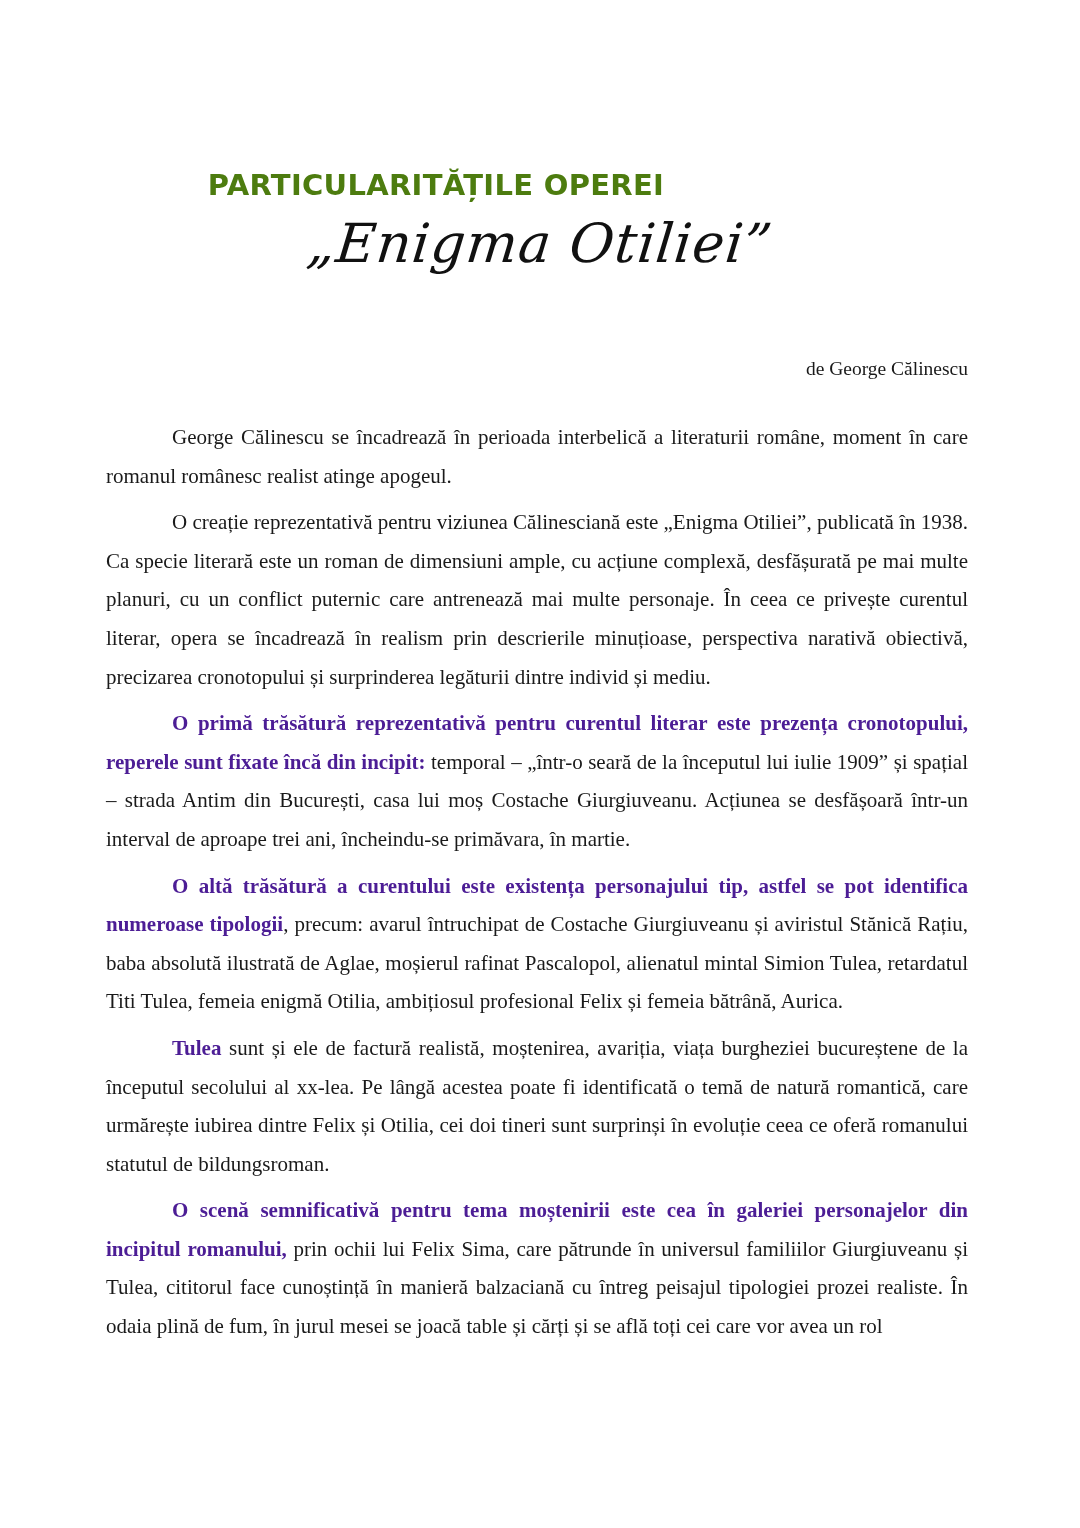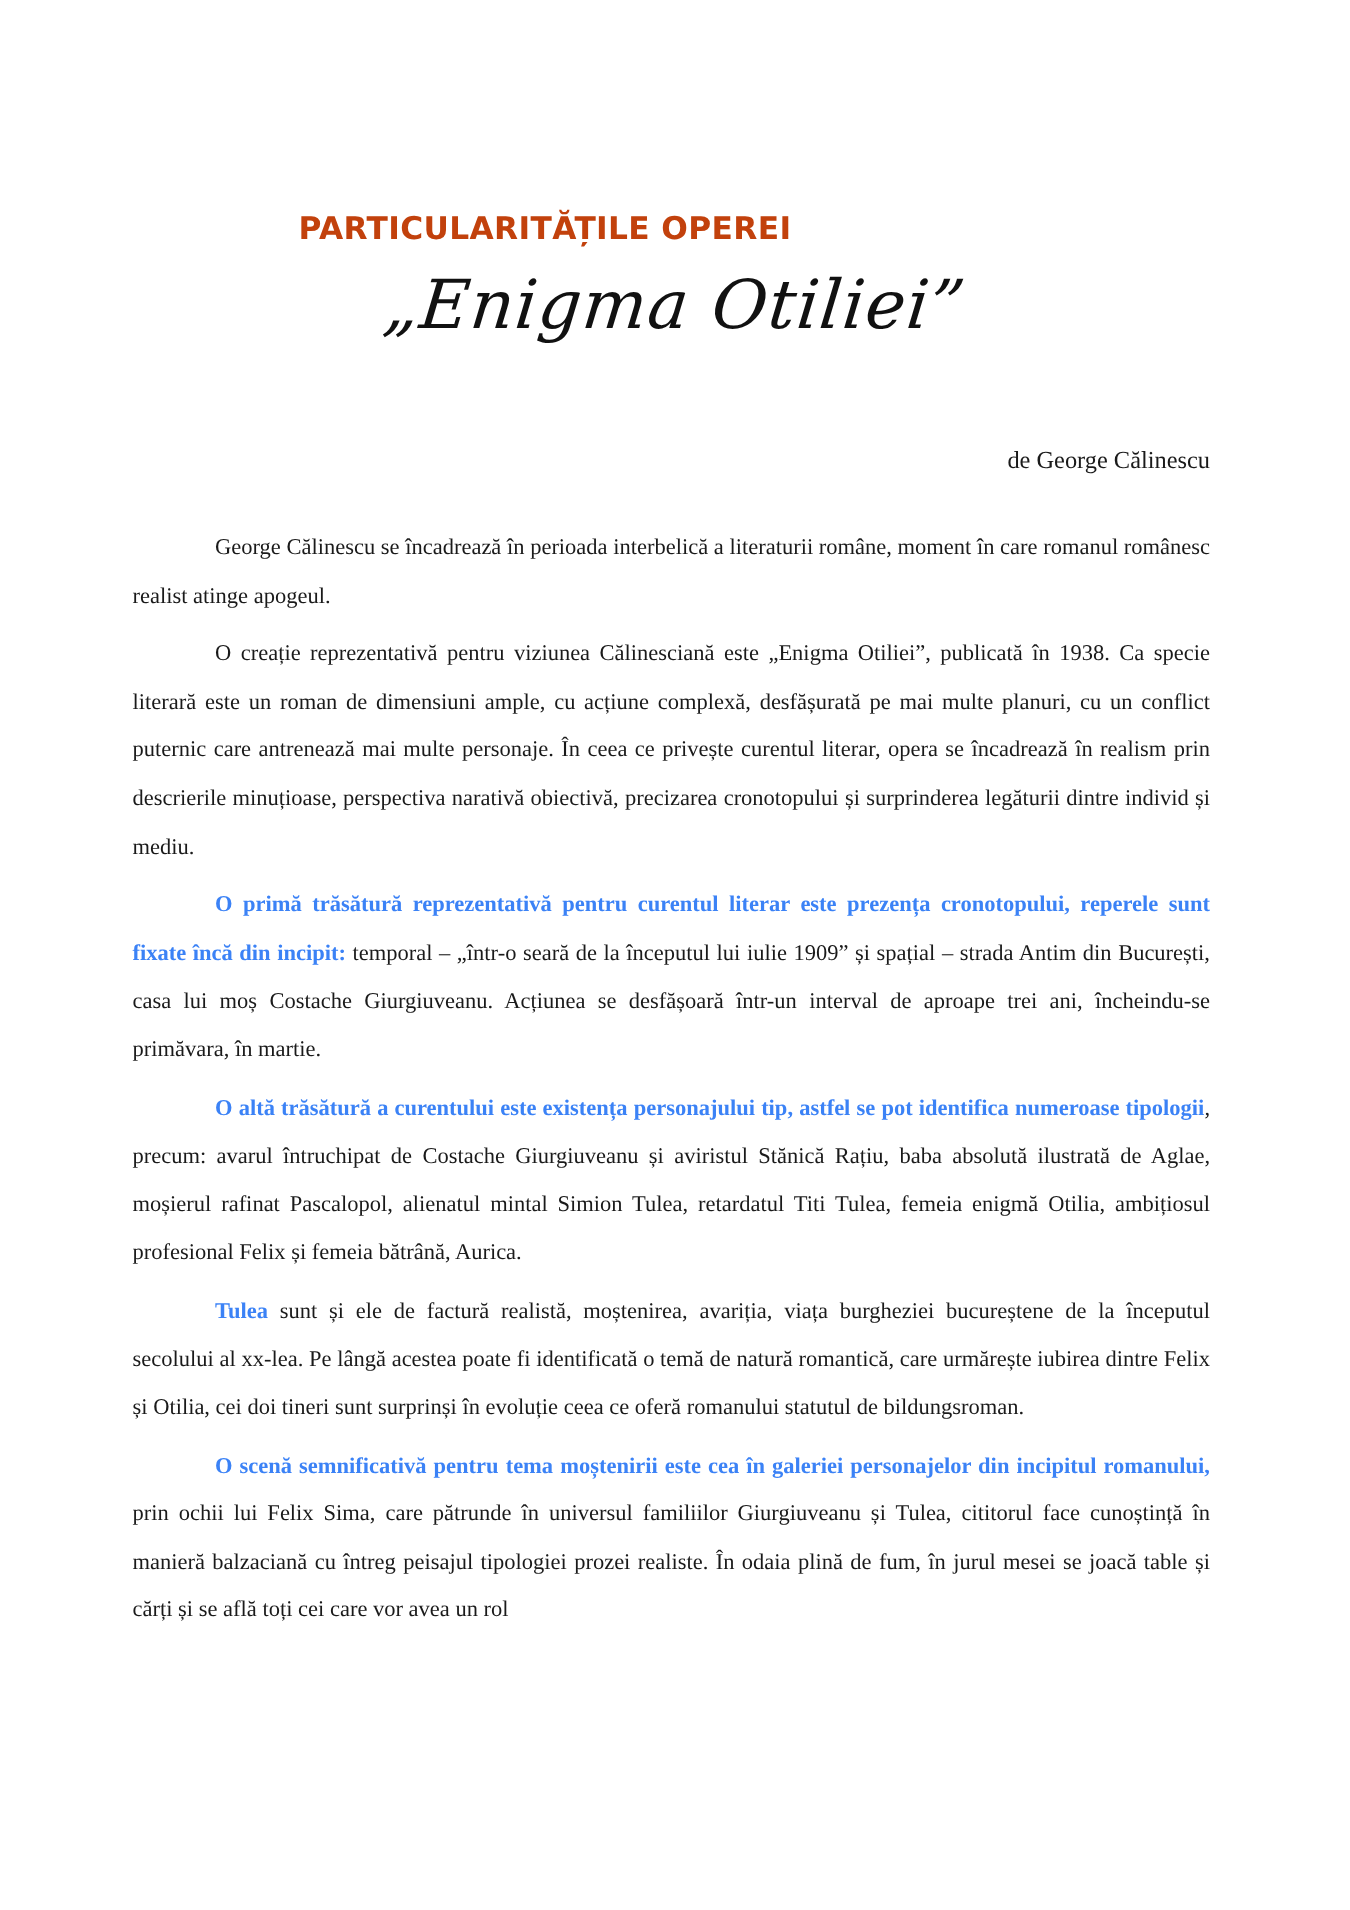--- a/index.html
+++ b/index.html
@@ -21,23 +21,23 @@
       height: 1528px;
     }
     .title {
       position: absolute;
       top: 168px;
       left: 0;
       width: 872px;
       text-align: center;
       font-family: "DejaVu Sans", sans-serif;
       font-weight: bold;
-      font-size: 25px;
+      font-size: 29px;
       letter-spacing: 0.3px;
-      color: #c2410c;
+      color: #4d7c0f;
     }
     .script-title {
       position: absolute;
       top: 212px;
       left: 0;
       width: 1080px;
       text-align: center;
       font-family: "DejaVu Serif", serif;
       font-style: italic;
       font-size: 54px;
@@ -53,32 +53,32 @@
       font-size: 19.5px;
       color: #1a1a1a;
       margin-top: 44px;
     }
     .body-text {
       position: absolute;
       top: 418px;
       left: 106px;
       width: 862px;
       font-family: "Liberation Serif", serif;
-      font-size: 18px;
+      font-size: 21px;
       line-height: 38.6px;
       color: #1a1a1a;
     }
     .body-text p {
       margin: 0 0 8px 0;
       text-indent: 66px;
       text-align: justify;
     }
     .bold {
       font-weight: bold;
-      color: #3b82f6;
+      color: #4c1d95;
     }
   </style>
 </head>
 <body>
 
 <div class="page">
   <div class="title">PARTICULARITĂȚILE OPEREI</div>
   <div class="script-title">„Enigma Otiliei”</div>
   <div class="byline">de George Călinescu</div>
 

